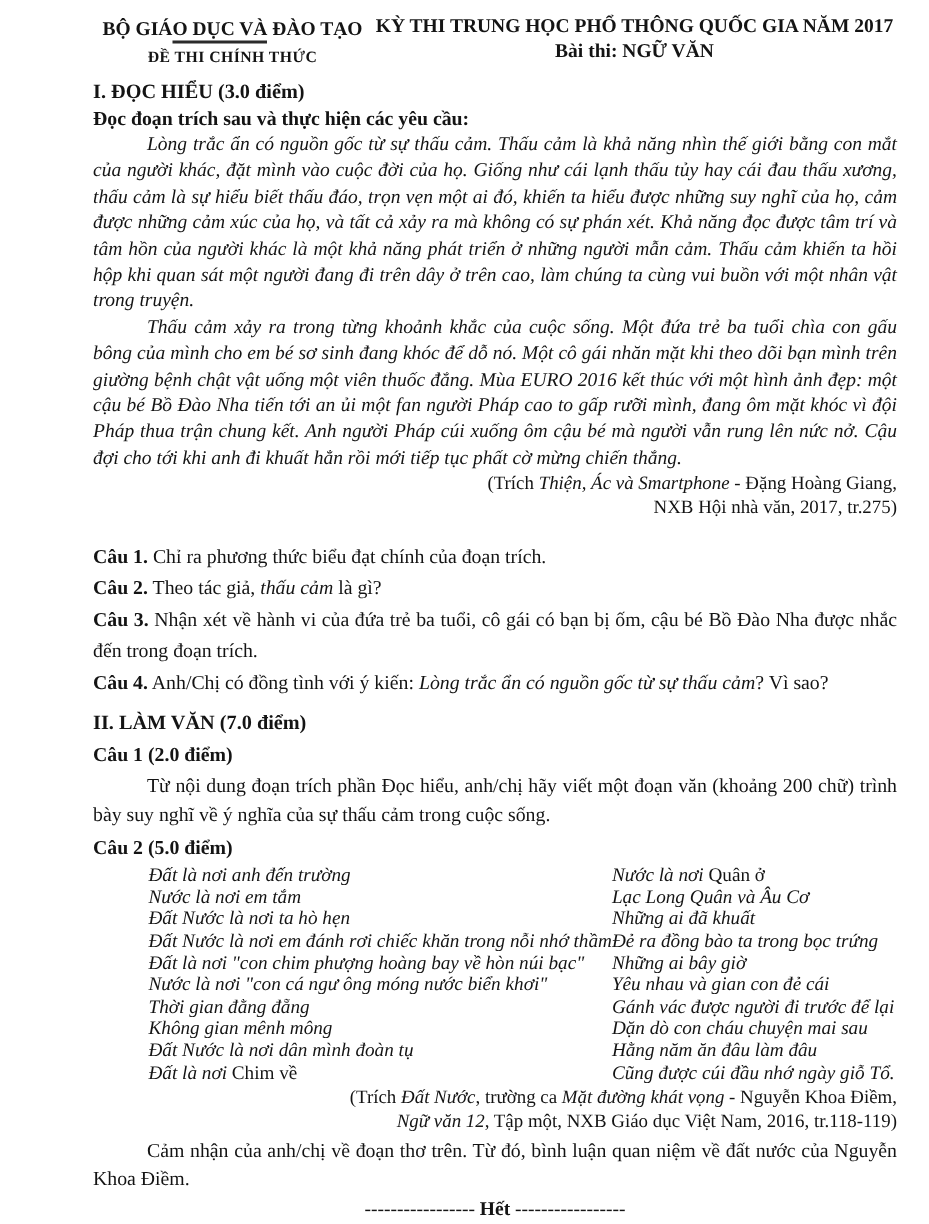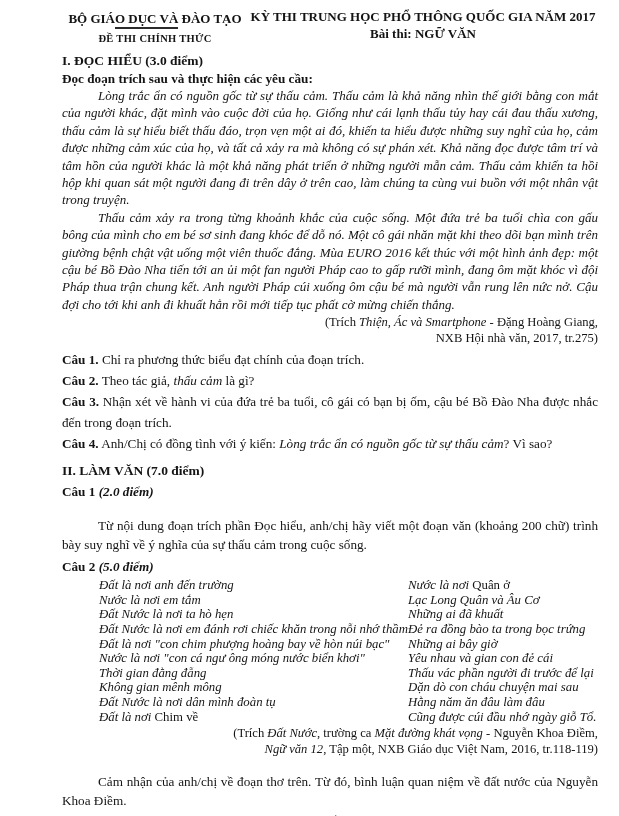--- a/index.html
+++ b/index.html
@@ -26,30 +26,30 @@
   
   .sec-head { font-weight: bold; font-size: 13.5px; margin-top: 9px; }
   .instruction { font-weight: bold; font-size: 13.2px; margin-top: 2px; }
   .passage p {
     font-style: italic; font-size: 13px; line-height: 17.4px;
     text-align: justify; text-indent: 36px;
   }
   .cite { text-align: right; font-size: 12.6px; line-height: 16px; margin-top: 1px; }
   .cite .rom { font-style: normal; }
   .cite .ital { font-style: italic; }
-  .questions { margin-top: 3px; }
+  .questions { margin-top: 14px; }
   .questions p { font-size: 13.2px; line-height: 21px; text-align: justify; }
   .q-label { font-weight: bold; }
   .q-em { font-style: italic; }
 
   
   .q-head { font-size: 13.2px; font-weight: bold; line-height: 19px; margin-top: 3px; }
-  .q-head .pts { font-style: italic; }
+  .q-head .pts { }
   .body-par {
-    font-size: 13.2px; line-height: 18.5px; text-align: justify; text-indent: 36px; margin-top: 16px;
+    font-size: 13.2px; line-height: 18.5px; text-align: justify; text-indent: 36px; margin-top: 3px;
   }
   .poem { display: flex; padding-left: 37px; margin-top: 2px; }
   .poem-col { font-size: 12.8px; line-height: 14.6px; }
   .poem-col.left { flex: 0 0 285px; }
   .poem-col.right { flex: 1; }
   .poem-line { white-space: nowrap; }
   .poem-line .it { font-style: italic; }
   .poem-line .ro { font-style: normal; }
 
   
@@ -112,21 +112,21 @@
       <div class="poem-line"><span class="it">Đất Nước là nơi dân mình đoàn tụ</span><span class="ro"></span></div>
       <div class="poem-line"><span class="it">Đất là nơi </span><span class="ro">Chim về</span></div>
     </div>
     <div class="poem-col right">
       <div class="poem-line"><span class="it">Nước là nơi </span><span class="ro">Quân ở</span></div>
       <div class="poem-line"><span class="it">Lạc Long Quân và Âu Cơ</span><span class="ro"></span></div>
       <div class="poem-line"><span class="it">Những ai đã khuất</span><span class="ro"></span></div>
       <div class="poem-line"><span class="it">Đẻ ra đồng bào ta trong bọc trứng</span><span class="ro"></span></div>
       <div class="poem-line"><span class="it">Những ai bây giờ</span><span class="ro"></span></div>
       <div class="poem-line"><span class="it">Yêu nhau và gian con đẻ cái</span><span class="ro"></span></div>
-      <div class="poem-line"><span class="it">Thấu vác phần người đi trước để lại</span><span class="ro"></span></div>
+      <div class="poem-line"><span class="it">Gánh vác được người đi trước để lại</span><span class="ro"></span></div>
       <div class="poem-line"><span class="it">Dặn dò con cháu chuyện mai sau</span><span class="ro"></span></div>
       <div class="poem-line"><span class="it">Hằng năm ăn đâu làm đâu</span><span class="ro"></span></div>
       <div class="poem-line"><span class="it">Cũng được cúi đầu nhớ ngày giỗ Tổ.</span><span class="ro"></span></div>
     </div>
   </div>
 
   <div class="cite">
     <div><span class="rom">(Trích </span><span class="ital">Đất Nước</span><span class="rom">, trường ca </span><span class="ital">Mặt đường khát vọng</span><span class="rom"> - Nguyễn Khoa Điềm,</span></div>
     <div><span class="ital">Ngữ văn 12</span><span class="rom">, Tập một, NXB Giáo dục Việt Nam, 2016, tr.118-119)</span></div>
   </div>

